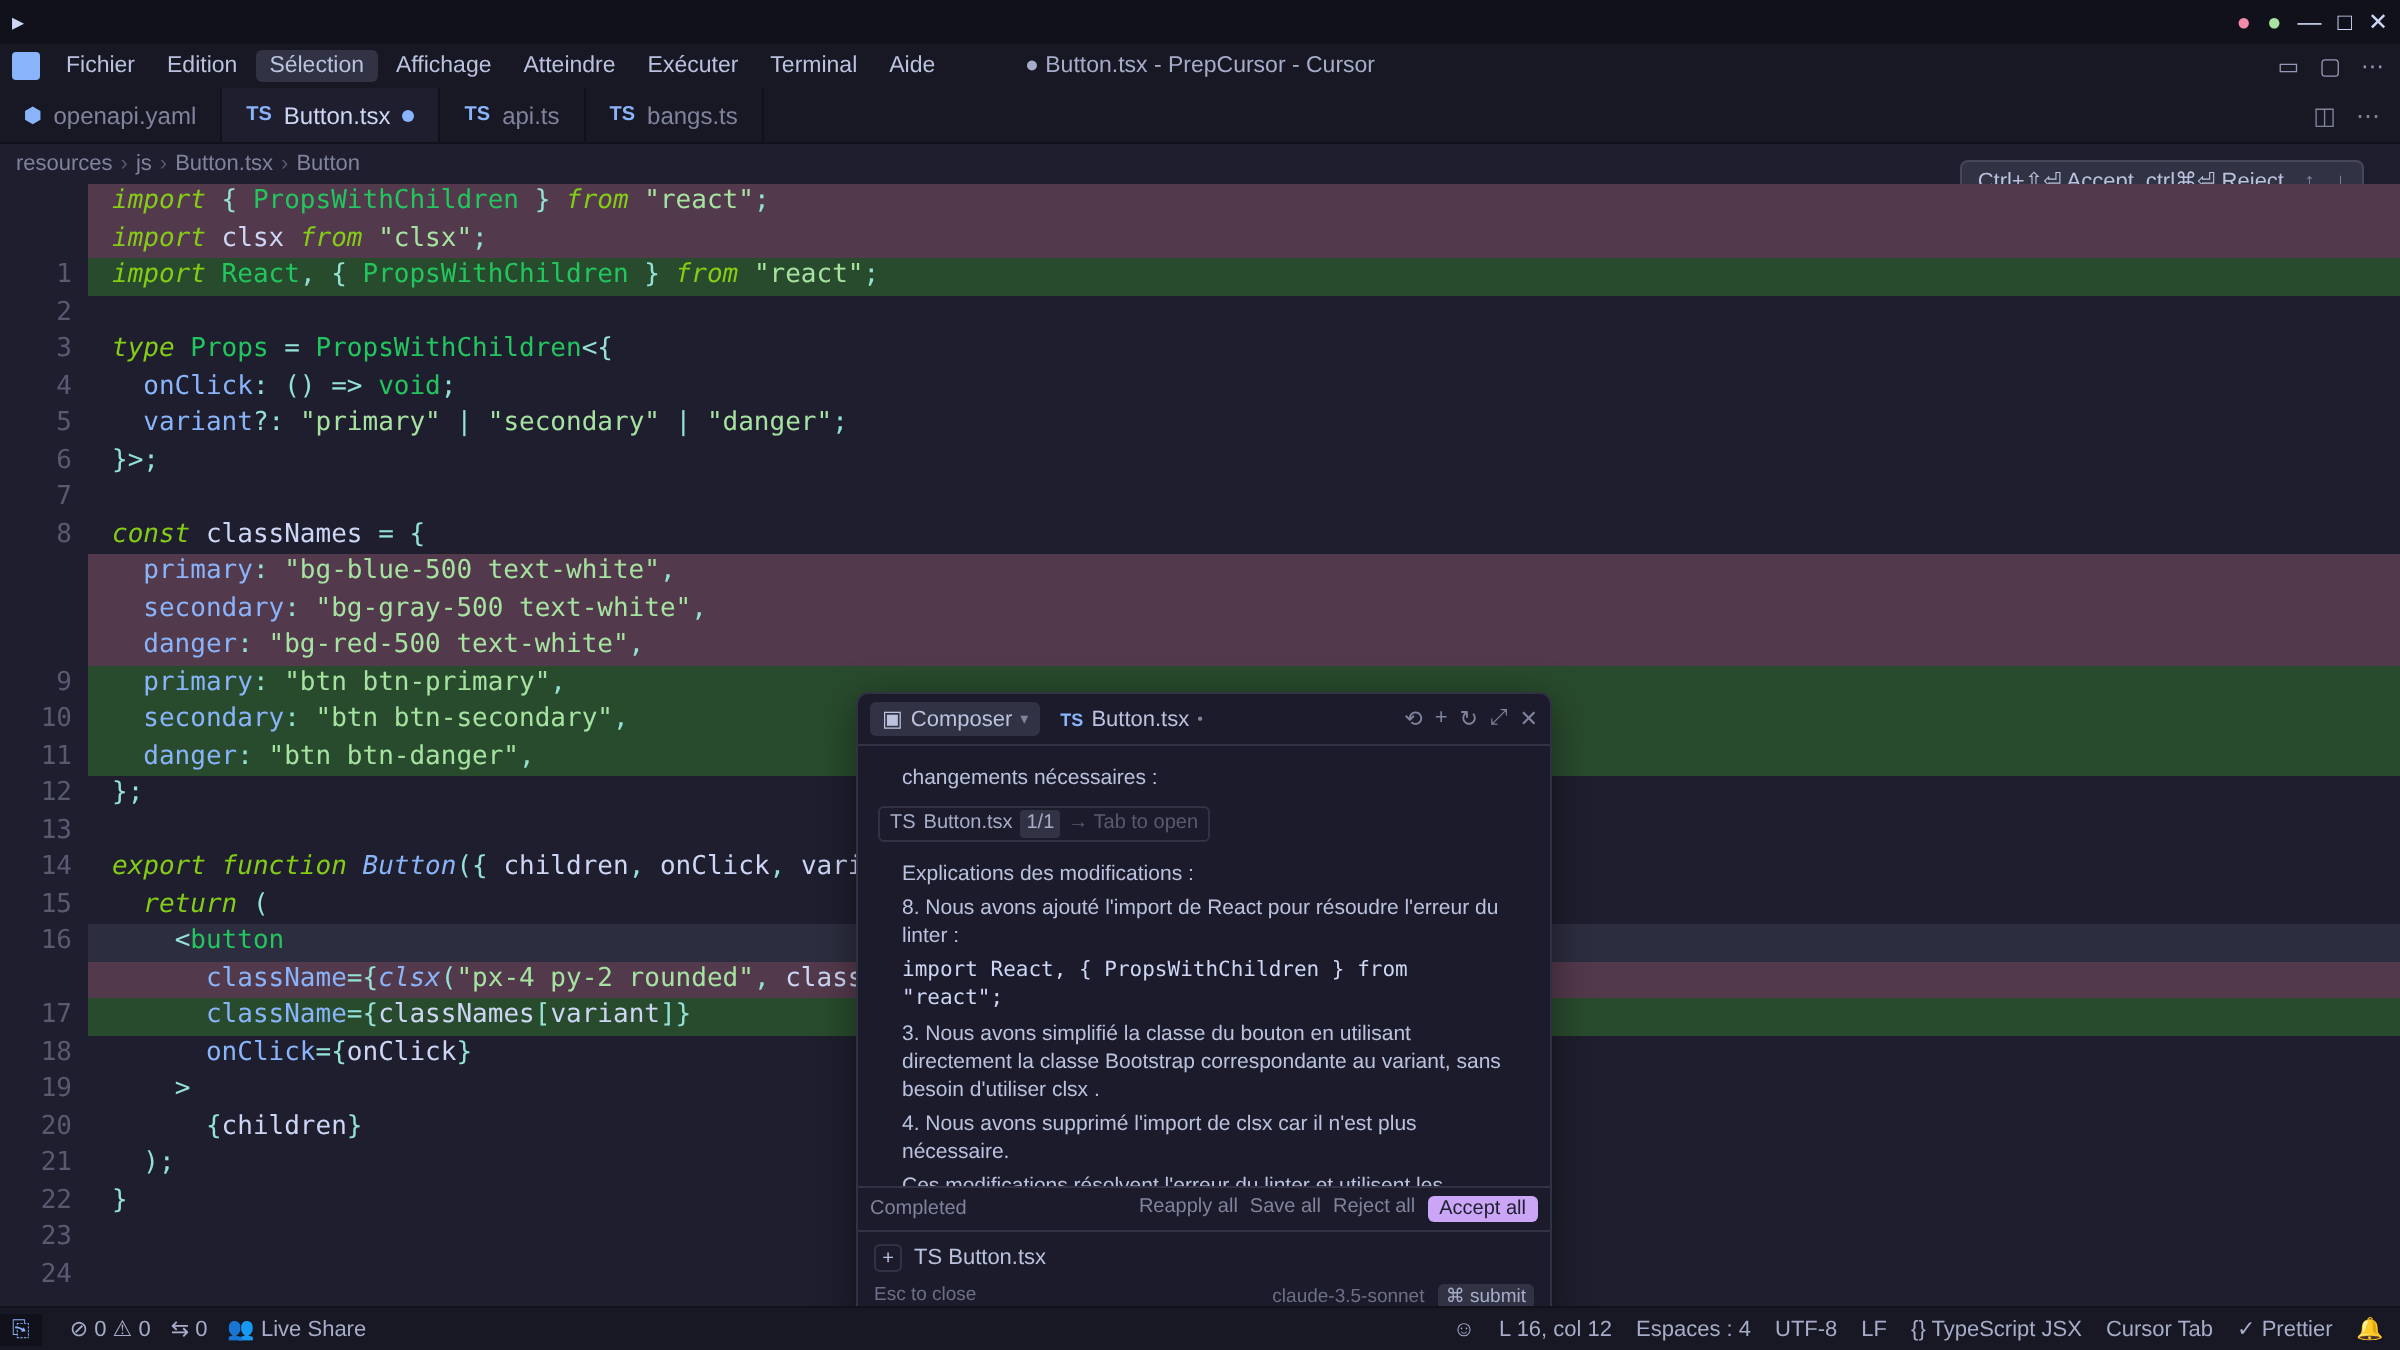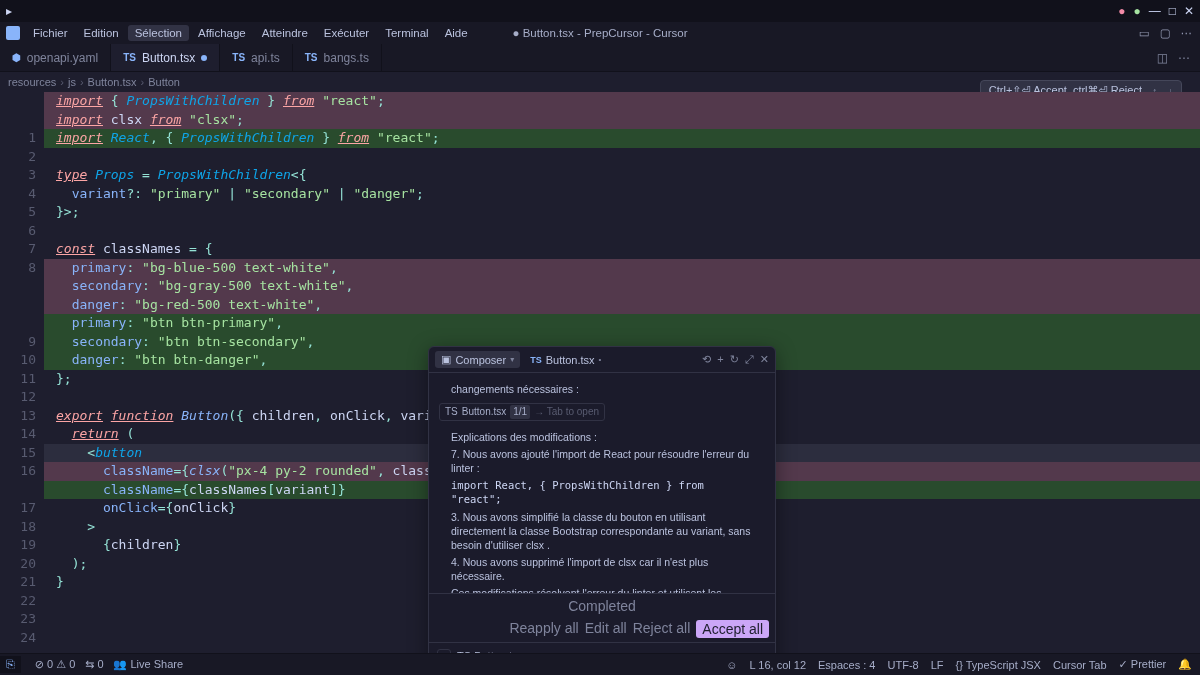--- a/index.html
+++ b/index.html
@@ -86,22 +86,22 @@
   .code   { margin-left:44px; }
   .code-line {
     height:18.5px;
     padding-left:12px;
     white-space: pre;
   }
   .code-line.removed { background: rgba(243,139,168,0.25); }
   .code-line.added   { background: rgba(64,160,43,0.35); }
   .code-line.current { background: rgba(88,91,112,0.25); }
   
-  .kw   { color:#fca5a5; font-style:italic;text-decoration:underline;}
-  .ty   { color:#0ea5e9; font-style:italic;}
+  .kw   { color:#84cc16; font-style:italic;}
+  .ty   { color:#22c55e; }
   .fn   { color:#89b4fa; font-style:italic;}
   .str  { color:#a6e3a1; }
   .pun  { color:#94e2d5; }
   .var  { color:#cdd6f4; }
   .prop { color:#89b4fa; }
   
   .diff-actions {
     position:absolute; right:18px; top:80px;
     background:#313244; border:1px solid #45475a; border-radius:4px;
     display:flex; align-items:center; gap:6px;
@@ -136,21 +136,21 @@
   .composer .c-body { padding:6px 10px 8px 10px; font-size:10.5px; line-height:1.35; max-height:220px; overflow:hidden;}
   .composer .c-body .file-pill {
     display:inline-flex; align-items:center; gap:4px;
     border:1px solid #313244; border-radius:3px; padding:1px 5px; margin:4px 0 6px 0;
     font-size:10px; color:#a6adc8;
   }
   .composer .c-body p { margin: 3px 12px; }
   .composer .c-body .mono { font-family: Consolas, monospace; color:#cdd6f4; }
   .composer .c-foot {
     display:flex; align-items:center; padding:4px 6px;
-    border-top:1px solid #313244; gap:6px; font-size:14px; color:#7f849c;flex-direction:column;
+    border-top:1px solid #313244; gap:6px; font-size:10px; color:#7f849c;
   }
   .composer .c-foot .right { margin-left:auto; display:flex; gap:6px; align-items:flex-start;}
   .composer .accept-all { background:#cba6f7; color:#1e1e2e; padding:1px 6px; border-radius:3px; }
   .composer .c-input {
     border-top:1px solid #313244; padding:6px 8px 8px 8px;
   }
   .composer .c-input .pill-row { display:flex; gap:6px; align-items:center; margin-bottom:4px;}
   .composer .c-input .plus { border:1px solid #313244; border-radius:3px; width:14px; height:14px; display:flex; align-items:center; justify-content:center; font-size:10px; }
   .composer .c-input input {
     width:100%; background:transparent; border:none; outline:none; color:#bac2de; font-size:11px;
@@ -277,20 +277,21 @@
       <div>22</div>
       <div>23</div>
       <div>24</div>
     </div>
   <div class="code" id="code">
       <div class="code-line removed"><span class="kw">import</span> <span class="pun">{</span> <span class="ty">PropsWithChildren</span> <span class="pun">}</span> <span class="kw">from</span> <span class="str">"react"</span><span class="pun">;</span></div>
       <div class="code-line removed"><span class="kw">import</span> <span class="var">clsx</span> <span class="kw">from</span> <span class="str">"clsx"</span><span class="pun">;</span></div>
       <div class="code-line added"><span class="kw">import</span> <span class="ty">React</span><span class="pun">,</span> <span class="pun">{</span> <span class="ty">PropsWithChildren</span> <span class="pun">}</span> <span class="kw">from</span> <span class="str">"react"</span><span class="pun">;</span></div>
       <div class="code-line "></div>
       <div class="code-line "><span class="kw">type</span> <span class="ty">Props</span> <span class="pun">=</span> <span class="ty">PropsWithChildren</span><span class="pun">&lt;{</span></div>
+      <div class="code-line ">  <span class="prop">onClick</span><span class="pun">:</span> <span class="pun">()</span> <span class="pun">=&gt;</span> <span class="ty">void</span><span class="pun">;</span></div>
       <div class="code-line ">  <span class="prop">variant</span><span class="pun">?:</span> <span class="str">"primary"</span> <span class="pun">|</span> <span class="str">"secondary"</span> <span class="pun">|</span> <span class="str">"danger"</span><span class="pun">;</span></div>
       <div class="code-line "><span class="pun">}&gt;;</span></div>
       <div class="code-line "></div>
       <div class="code-line "><span class="kw">const</span> <span class="var">classNames</span> <span class="pun">=</span> <span class="pun">{</span></div>
       <div class="code-line removed">  <span class="prop">primary</span><span class="pun">:</span> <span class="str">"bg-blue-500 text-white"</span><span class="pun">,</span></div>
       <div class="code-line removed">  <span class="prop">secondary</span><span class="pun">:</span> <span class="str">"bg-gray-500 text-white"</span><span class="pun">,</span></div>
       <div class="code-line removed">  <span class="prop">danger</span><span class="pun">:</span> <span class="str">"bg-red-500 text-white"</span><span class="pun">,</span></div>
       <div class="code-line added">  <span class="prop">primary</span><span class="pun">:</span> <span class="str">"btn btn-primary"</span><span class="pun">,</span></div>
       <div class="code-line added">  <span class="prop">secondary</span><span class="pun">:</span> <span class="str">"btn btn-secondary"</span><span class="pun">,</span></div>
       <div class="code-line added">  <span class="prop">danger</span><span class="pun">:</span> <span class="str">"btn btn-danger"</span><span class="pun">,</span></div>
@@ -332,31 +333,31 @@
   </div>
   <div class="c-body">
     <p>changements nécessaires :</p>
     <div class="file-pill">
       <span class="ts-mini">TS</span>
       <span>Button.tsx</span>
       <span style="background:#313244;padding:0 3px;border-radius:2px">1/1</span>
       <span style="color:#585b70">→ Tab to open</span>
     </div>
     <p>Explications des modifications :</p>
-    <p>7. Nous avons ajouté l'import de React pour résoudre l'erreur du linter :</p>
+    <p>8. Nous avons ajouté l'import de React pour résoudre l'erreur du linter :</p>
     <p class="mono">import React, { PropsWithChildren } from "react";</p>
     <p>3. Nous avons simplifié la classe du bouton en utilisant directement la classe Bootstrap correspondante au variant, sans besoin d'utiliser clsx .</p>
     <p>4. Nous avons supprimé l'import de clsx car il n'est plus nécessaire.</p>
     <p>Ces modifications résolvent l'erreur du linter et utilisent les classes Bootstrap pour styler les boutons. Les boutons auront maintenant l'apparence standard de Bootstrap pour les variantes primaire, secondaire et danger.</p>
   </div>
   <div class="c-foot">
     <span>Completed</span>
     <div class="right">
       <span>Reapply all</span>
-      <span>Edit all</span>
+      <span>Save all</span>
       <span>Reject all</span>
       <span class="accept-all">Accept all</span>
     </div>
   </div>
   <div class="c-input">
     <div class="pill-row">
       <span class="plus">+</span>
       <span class="file-pill" style="margin:0">
         <span class="ts-mini">TS</span>
         <span>Button.tsx</span>

